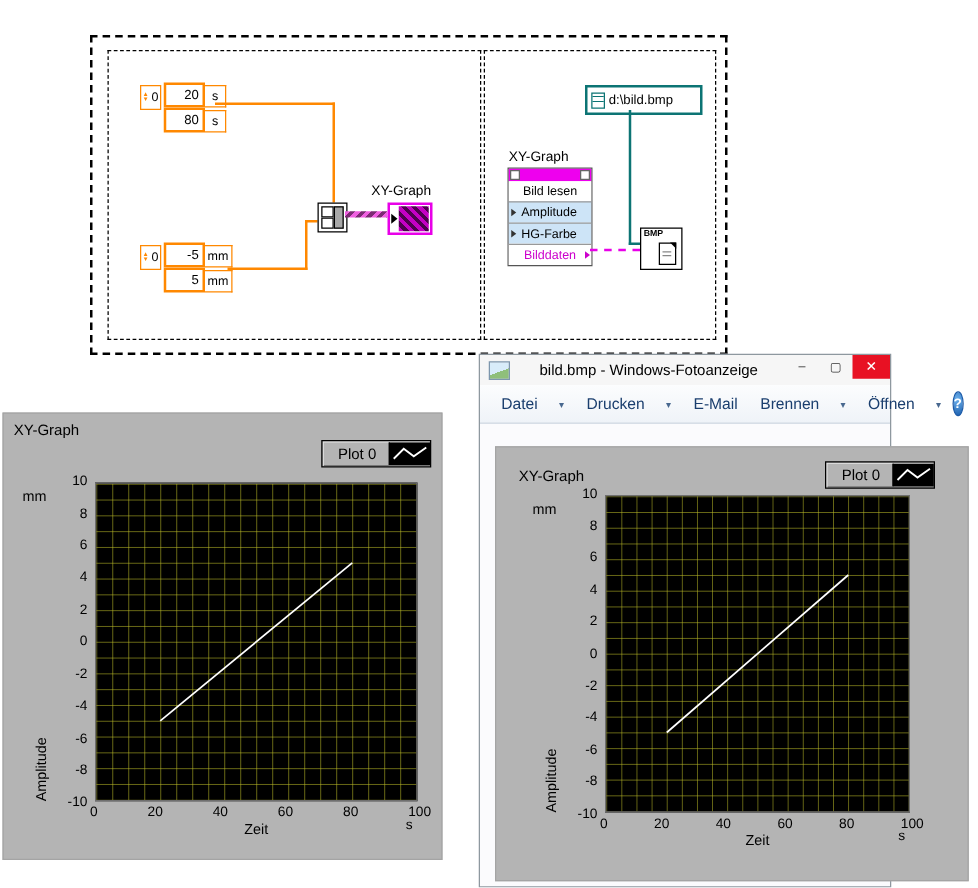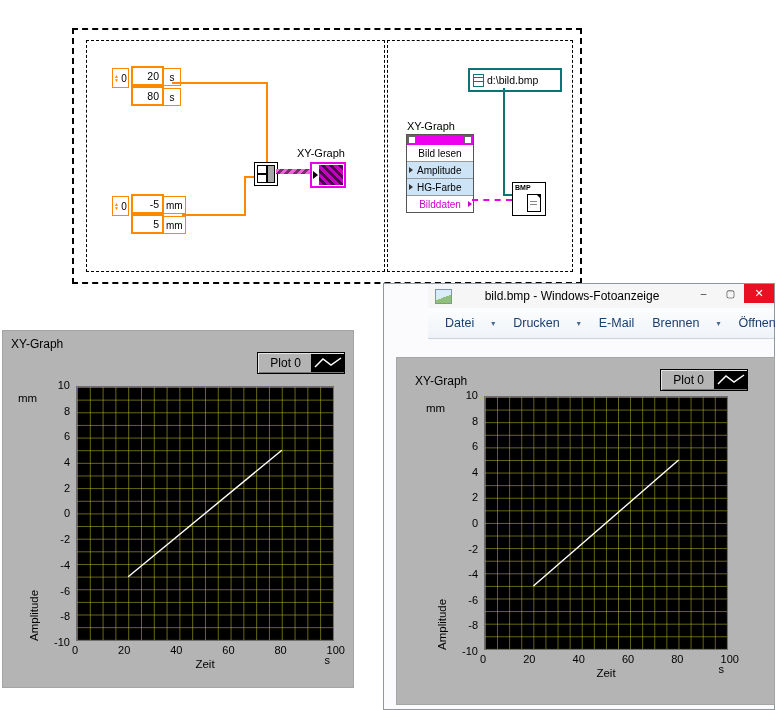--- a/index.html
+++ b/index.html
@@ -86,22 +86,22 @@
           font-size:11px;}
   .xticks{position:absolute;top:calc(100% + 3px);left:-4px;width:calc(100% + 15px);
           display:flex;justify-content:space-between;font-size:11px;}
   .ylabel{position:absolute;left:-48px;top:0;bottom:0;display:flex;align-items:center;
           writing-mode:vertical-rl;transform:rotate(180deg);font-size:11.5px;}
   .yunit{position:absolute;left:-58px;top:6px;font-size:11.5px;}
   .xlabel{position:absolute;top:calc(100% + 17px);left:0;right:0;text-align:center;font-size:11.5px;}
   .xunit{position:absolute;top:calc(100% + 13px);right:4px;font-size:11px;}
 
   
-  .viewer{position:absolute;left:383px;top:283px;width:392px;height:427px;
-          border:1px solid #8e989f;background:#fbfbfd;box-sizing:border-box;padding-left:44px;}
+  .viewer{position:absolute;left:383px;top:283px;width:330px;height:427px;
+          border:1px solid #8e989f;background:#fbfbfd;box-sizing:border-box;}
   .titlebar{position:relative;height:24px;background:#f6f6f6;display:flex;align-items:center;}
   .win-icon{width:15px;height:13px;margin:0 6px 0 7px;border:1px solid #7d96ad;
       background:linear-gradient(160deg,#d8ecfa 0 55%,#8fbf7a 55%);}
   .win-title{flex:1;text-align:center;font-size:12px;white-space:nowrap;overflow:hidden;}
   .capbtns{display:flex;align-self:flex-start;margin-left:4px;}
   .capbtn{width:27px;height:19px;display:flex;align-items:center;justify-content:center;
           font-size:10px;color:#333;}
   .capbtn.close{width:30px;background:#e81123;color:#fff;font-size:11px;}
   .menubar{height:30px;background:linear-gradient(#fcfdfe,#eff3f8);border-bottom:1px solid #ccd5df;
            display:flex;align-items:center;padding:0 8px;}

